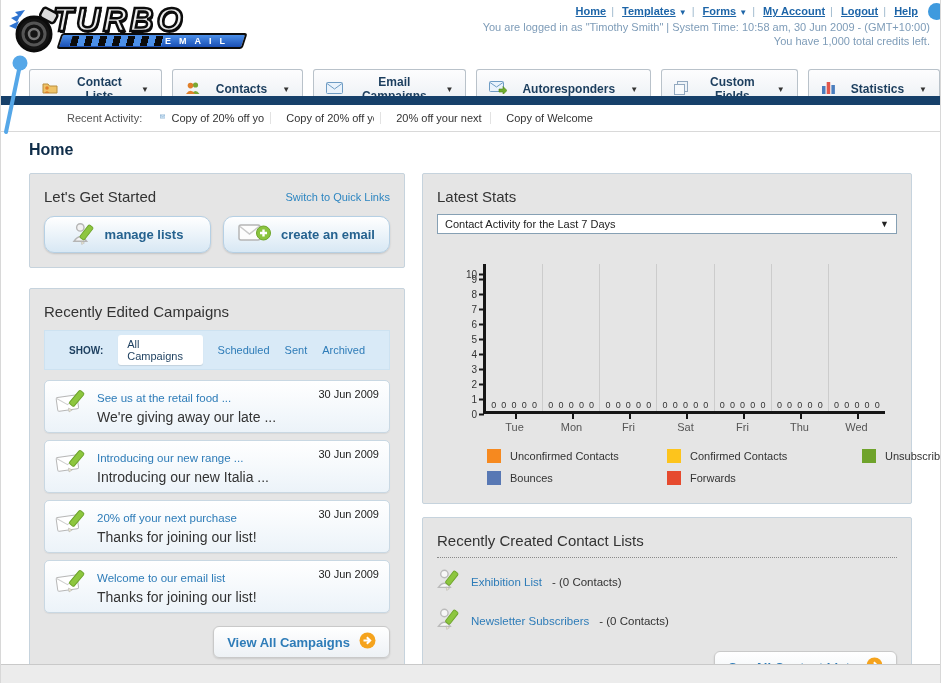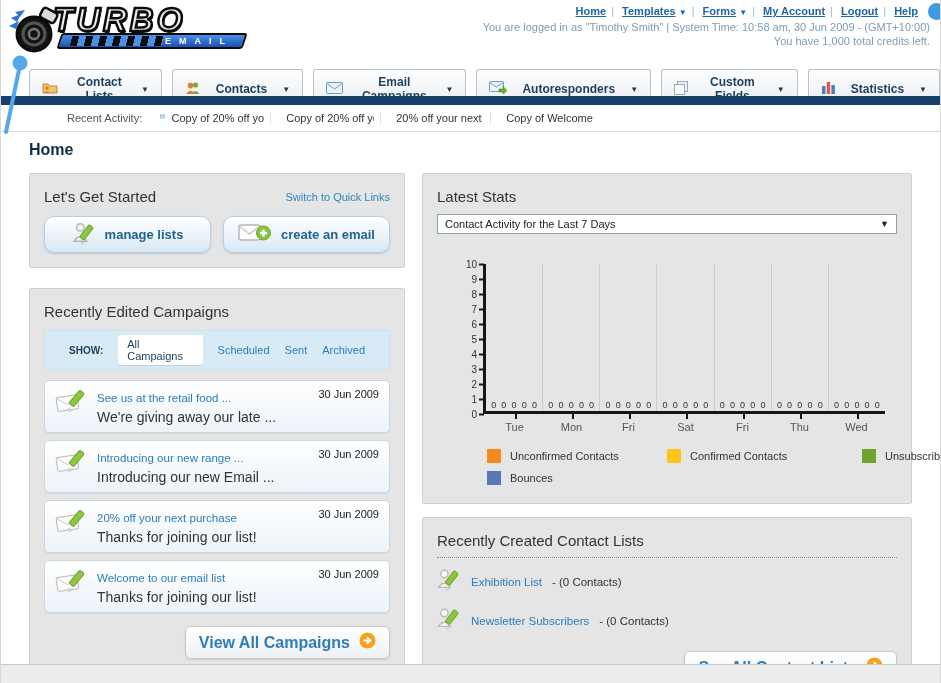--- a/index.html
+++ b/index.html
@@ -74,21 +74,21 @@
   .cards { margin-top:10px; display:flex; flex-direction:column; gap:7px; }
   .card { border:1px solid #c9d8e3; border-radius:5px; background:linear-gradient(#ffffff,#ecf3f9);
           padding:7px 10px; display:flex; gap:10px; align-items:flex-start;
           box-shadow:0 1px 1px rgba(0,0,0,.06); cursor:pointer; }
   .card-text { flex:1; }
   .card-title { font-size:11.5px; color:#2e7cb8; cursor:pointer; }
   .card-sub { font-size:14px; color:#333; margin-top:3px; }
   .card-date { font-size:11px; color:#222; }
   .view-row { display:flex; justify-content:flex-end; margin-top:13px; }
   .pill-btn { display:flex; align-items:center; gap:9px; padding:5px 13px; border:1px solid #c9c9c9;
-              border-radius:6px; background:linear-gradient(#ffffff,#edf1f5); font-size:16px;
+              border-radius:6px; background:linear-gradient(#ffffff,#edf1f5); font-size:13px;
               font-weight:bold; color:#2e7cb8; box-shadow:0 1px 2px rgba(0,0,0,.12); cursor:pointer; }
 
   
   .selectbox { margin-top:9px; border:1px solid #86a0b4; height:20px; display:flex; align-items:center;
                justify-content:space-between; padding:0 7px; font-size:11px; color:#222;
                background:#fff; cursor:pointer; }
   .selectbox .dd { font-size:9px; color:#222; }
   .chart { position:relative; margin:30px 12px 0 46px; }
   .plot { position:relative; height:150px; border-left:3px solid #161616;
           border-bottom:3px solid #161616; display:flex; }
@@ -304,21 +304,21 @@
             </div>
             <div class="card">
               <span><svg width="32" height="26" viewBox="0 0 32 26">
                     <g transform="rotate(-8 13 16)">
                       <rect x="2" y="8" width="21" height="14" rx="1.5" fill="#fff" stroke="#b7b7b7"></rect>
                       <path d="M2.5 9 L12.5 16.5 L22.5 9" fill="none" stroke="#cfcfcf"></path>
                     </g>
                     <rect x="19" y="2" width="6" height="17" rx="1.5" transform="rotate(40 22 10)" fill="#8dc63f" stroke="#6ea52b"></rect>
                     <path d="M13.5 20 l0.5 4 3.2 -2 z" fill="#efe8cf" stroke="#aaa" stroke-width="0.5"></path>
                   </svg></span>
-              <span class="card-text"><a class="card-title">Introducing our new range ...</a><div class="card-sub">Introducing our new Email ...</div></span>
+              <span class="card-text"><a class="card-title">Introducing our new range ...</a><div class="card-sub">Introducing our new Italia ...</div></span>
               <span class="card-date">30 Jun 2009</span>
             </div>
             <div class="card">
               <span><svg width="32" height="26" viewBox="0 0 32 26">
                     <g transform="rotate(-8 13 16)">
                       <rect x="2" y="8" width="21" height="14" rx="1.5" fill="#fff" stroke="#b7b7b7"></rect>
                       <path d="M2.5 9 L12.5 16.5 L22.5 9" fill="none" stroke="#cfcfcf"></path>
                     </g>
                     <rect x="19" y="2" width="6" height="17" rx="1.5" transform="rotate(40 22 10)" fill="#8dc63f" stroke="#6ea52b"></rect>
                     <path d="M13.5 20 l0.5 4 3.2 -2 z" fill="#efe8cf" stroke="#aaa" stroke-width="0.5"></path>
@@ -364,21 +364,21 @@
                 <div class="ytick" style="top: 150px;">0</div>
                 <div class="ytick" style="top: 135px;">1</div>
                 <div class="ytick" style="top: 120px;">2</div>
                 <div class="ytick" style="top: 105px;">3</div>
                 <div class="ytick" style="top: 90px;">4</div>
                 <div class="ytick" style="top: 75px;">5</div>
                 <div class="ytick" style="top: 60px;">6</div>
                 <div class="ytick" style="top: 45px;">7</div>
                 <div class="ytick" style="top: 30px;">8</div>
                 <div class="ytick" style="top: 15px;">9</div>
-                <div class="ytick" style="top: 0px;">10</div>
+                <div class="ytick" style="top: 10px;">10</div>
                 <div class="group">
                   <div class="zeros">
                     <span>0</span>
                     <span>0</span>
                     <span>0</span>
                     <span>0</span>
                     <span>0</span>
                   </div>
                 </div>
                 <div class="group">
@@ -455,20 +455,24 @@
                 <span class="swatch" style="background: rgb(253, 196, 28);"></span>
                 <span>Confirmed Contacts</span>
               </div>
               <div class="legend-item">
                 <span class="swatch" style="background: rgb(111, 163, 43);"></span>
                 <span>Unsubscribes</span>
               </div>
               <div class="legend-item">
                 <span class="swatch" style="background: rgb(88, 120, 180);"></span>
                 <span>Bounces</span>
+              </div>
+              <div class="legend-item">
+                <span class="swatch" style="background: rgb(230, 74, 46);"></span>
+                <span>Forwards</span>
               </div>
             </div>
         </div>
 
         <div class="panel" style="min-height:150px;">
           <div class="panel-title">Recently Created Contact Lists</div>
           <div class="dotted"></div>
           <div class="cl-item">
             <span><svg width="24" height="26" viewBox="0 0 26 26">
                   <circle cx="8" cy="6.5" r="4" fill="#f7f7f7" stroke="#bbb" stroke-width="1.5"></circle>

